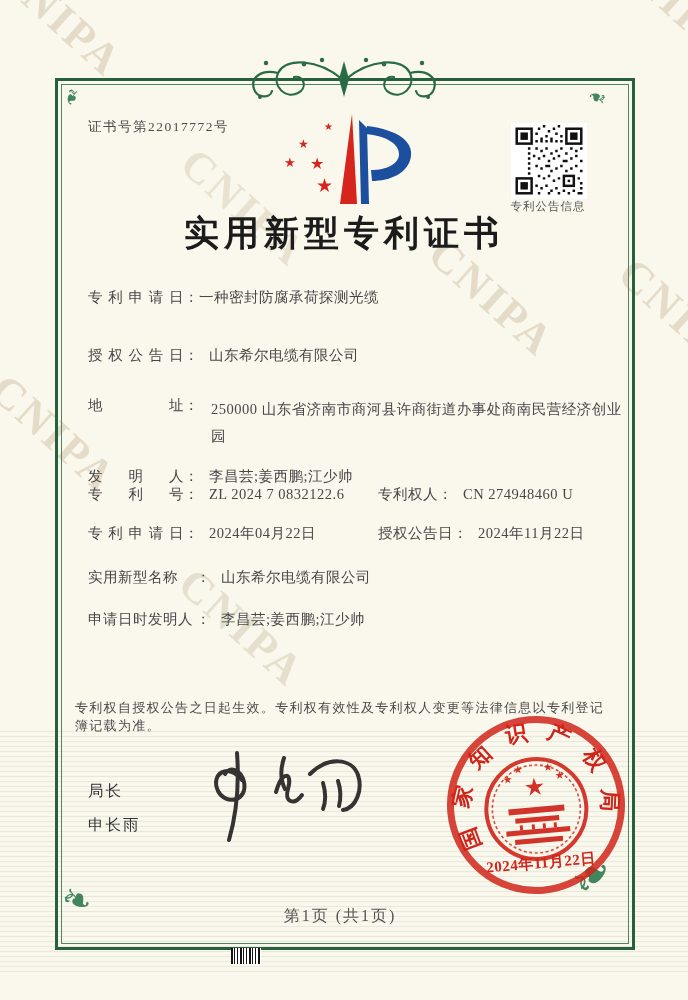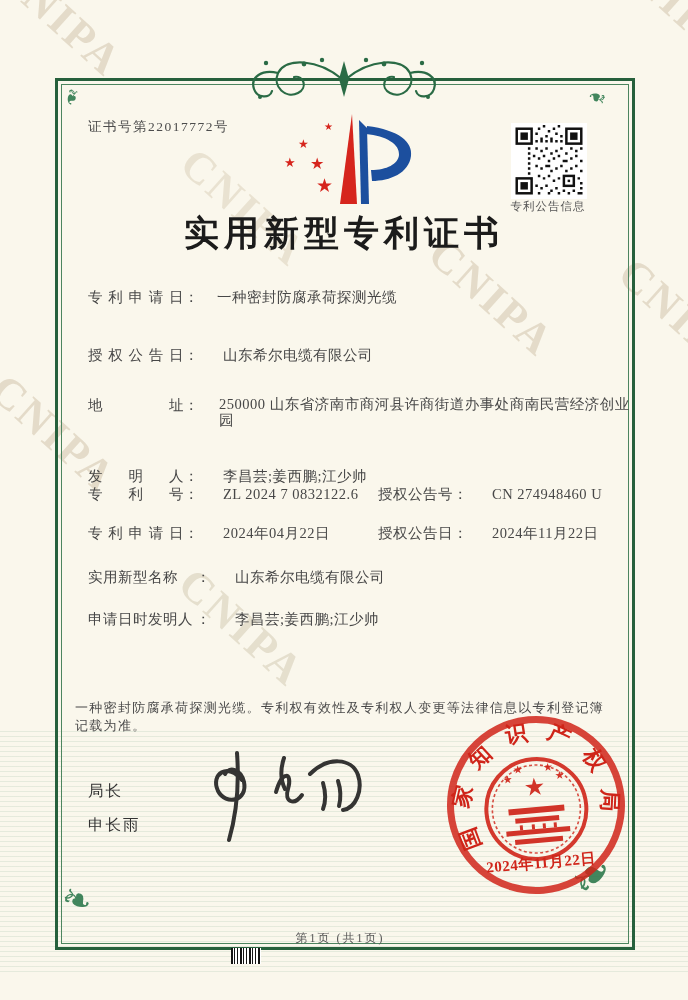--- a/index.html
+++ b/index.html
@@ -22,43 +22,43 @@
   .logo .star{position:absolute;color:#d6251d;line-height:1;}
   .qr{position:absolute;left:511px;top:123px;width:72px;height:72px;z-index:5;background:#fff;padding:2px;}
   .qrlabel{position:absolute;left:496px;top:199px;width:104px;z-index:5;text-align:center;
            font-size:11.5px;color:#555;letter-spacing:1px;}
   .title{position:absolute;left:0;top:210px;width:688px;z-index:5;text-align:center;
          font-size:35px;font-weight:bold;letter-spacing:5px;color:#1b1b1b;}
   
   .row{position:absolute;left:88px;z-index:5;font-size:14.5px;color:#474747;letter-spacing:.5px;}
   .lab{display:inline-block;width:96px;text-align:justify;text-align-last:justify;vertical-align:top;}
   .lab-wide{display:inline-block;min-width:108px;vertical-align:top;}
-  .val{margin-left:24px;text-align:right;}
-  .val-indent{margin-left:18px;}
-  .val-wrap{display:inline-block;width:418px;vertical-align:top;line-height:16px;margin-left:20px;}
+  .val{margin-left:10px;text-align:right;}
+  .val-indent{}
+  .val-wrap{display:inline-block;width:418px;vertical-align:top;line-height:27px;margin-left:12px;}
   .rcol{position:absolute;left:290px;top:0;white-space:nowrap;}
   #r1{top:288px}#r2{top:346px}#r3{top:396px}#r4{top:467px}
   #r5{top:485px;width:560px}#r6{top:524px;width:560px}#r7{top:568px}#r8{top:610px}
   
   .legal{position:absolute;left:75px;width:540px;z-index:5;font-size:13px;color:#4a4a4a;letter-spacing:1.3px;}
   #legal1{top:667px;text-indent:28px;}
   #legal2{top:699px;}
   
   .bureau{position:absolute;left:88px;z-index:5;font-size:15.5px;color:#333;letter-spacing:2px;}
   #bureau-title{top:781px}#bureau-name{top:815px}
   .signature{position:absolute;left:196px;top:748px;z-index:5;}
   
   .seal{position:absolute;left:447px;top:716px;width:178px;height:178px;z-index:6;
         border:7px solid rgba(208,37,26,.85);border-radius:50%;box-sizing:border-box;transform:rotate(-5deg);}
   .seal svg{position:absolute;}
   .seal-date{position:absolute;left:0;top:131px;width:164px;text-align:center;z-index:7;
              font-size:15px;font-weight:bold;color:#d0251a;letter-spacing:.5px;}
   
   .pagenum{position:absolute;left:0;top:906px;width:680px;z-index:5;text-align:center;
-           font-size:12px;color:#555;letter-spacing:2px;margin-top:24px;}
+           font-size:16px;color:#555;letter-spacing:2px;}
   .barcode{position:absolute;left:231px;top:948px;width:30px;height:16px;z-index:5;
     background:repeating-linear-gradient(90deg,#141414 0 2px,#fff 2px 3px,#141414 3px 4px,#fff 4px 6px,#141414 6px 7px,#fff 7px 9px);}
 </style>
 </head>
 <body>
 
 <div id="page">
 
   <div class="texture"></div>
 
@@ -154,34 +154,34 @@
     <span class="lab">授权公告日</span><span>：</span><span class="val">山东希尔电缆有限公司</span>
   </div>
   <div class="row" id="r3">
     <span class="lab">地址</span><span>：</span><span class="val-wrap">250000 山东省济南市商河县许商街道办事处商南民营经济创业园</span>
   </div>
   <div class="row" id="r4">
     <span class="lab">发明人</span><span>：</span><span class="val">李昌芸;姜西鹏;江少帅</span>
   </div>
   <div class="row" id="r5">
     <span class="lab">专利号</span><span>：</span><span class="val">ZL 2024 7 0832122.6</span>
-    <span class="rcol"><span>授权公告号</span><span>：</span><span class="val">CN 274948460 U</span></span>
+    <span class="rcol"><span>专利权人</span><span>：</span><span class="val">CN 274948460 U</span></span>
   </div>
   <div class="row" id="r6">
     <span class="lab">专利申请日</span><span>：</span><span class="val">2024年04月22日</span>
     <span class="rcol"><span>授权公告日</span><span>：</span><span class="val">2024年11月22日</span></span>
   </div>
   <div class="row" id="r7">
     <span class="lab-wide">实用新型名称</span><span>：</span><span class="val">山东希尔电缆有限公司</span>
   </div>
   <div class="row" id="r8">
     <span class="lab-wide">申请日时发明人</span><span>：</span><span class="val">李昌芸;姜西鹏;江少帅</span>
   </div>
 
-  <div class="legal" id="legal2">一种密封防腐承荷探测光缆。专利权有效性及专利权人变更等法律信息以专利登记簿记载为准。</div>
+  <div class="legal" id="legal2">专利权自授权公告之日起生效。专利权有效性及专利权人变更等法律信息以专利登记簿记载为准。</div>
 
   <div class="bureau" id="bureau-title">局长</div>
   <div class="bureau" id="bureau-name">申长雨</div>
 
   <svg class="signature" width="185" height="100" viewBox="0 0 185 100">
     <g fill="none" stroke="#1a1a1a" stroke-width="4" stroke-linecap="round" opacity=".88">
       <path d="M46,32 C32,14 14,26 22,43 C30,58 52,53 48,34 C45,21 33,18 29,26"></path>
       <path d="M41,5 C43,32 41,64 33,92"></path>
       <path d="M80,44 C86,22 97,24 92,41 C88,54 98,58 106,47"></path>
       <path d="M88,10 C84,22 85,33 89,41"></path>

